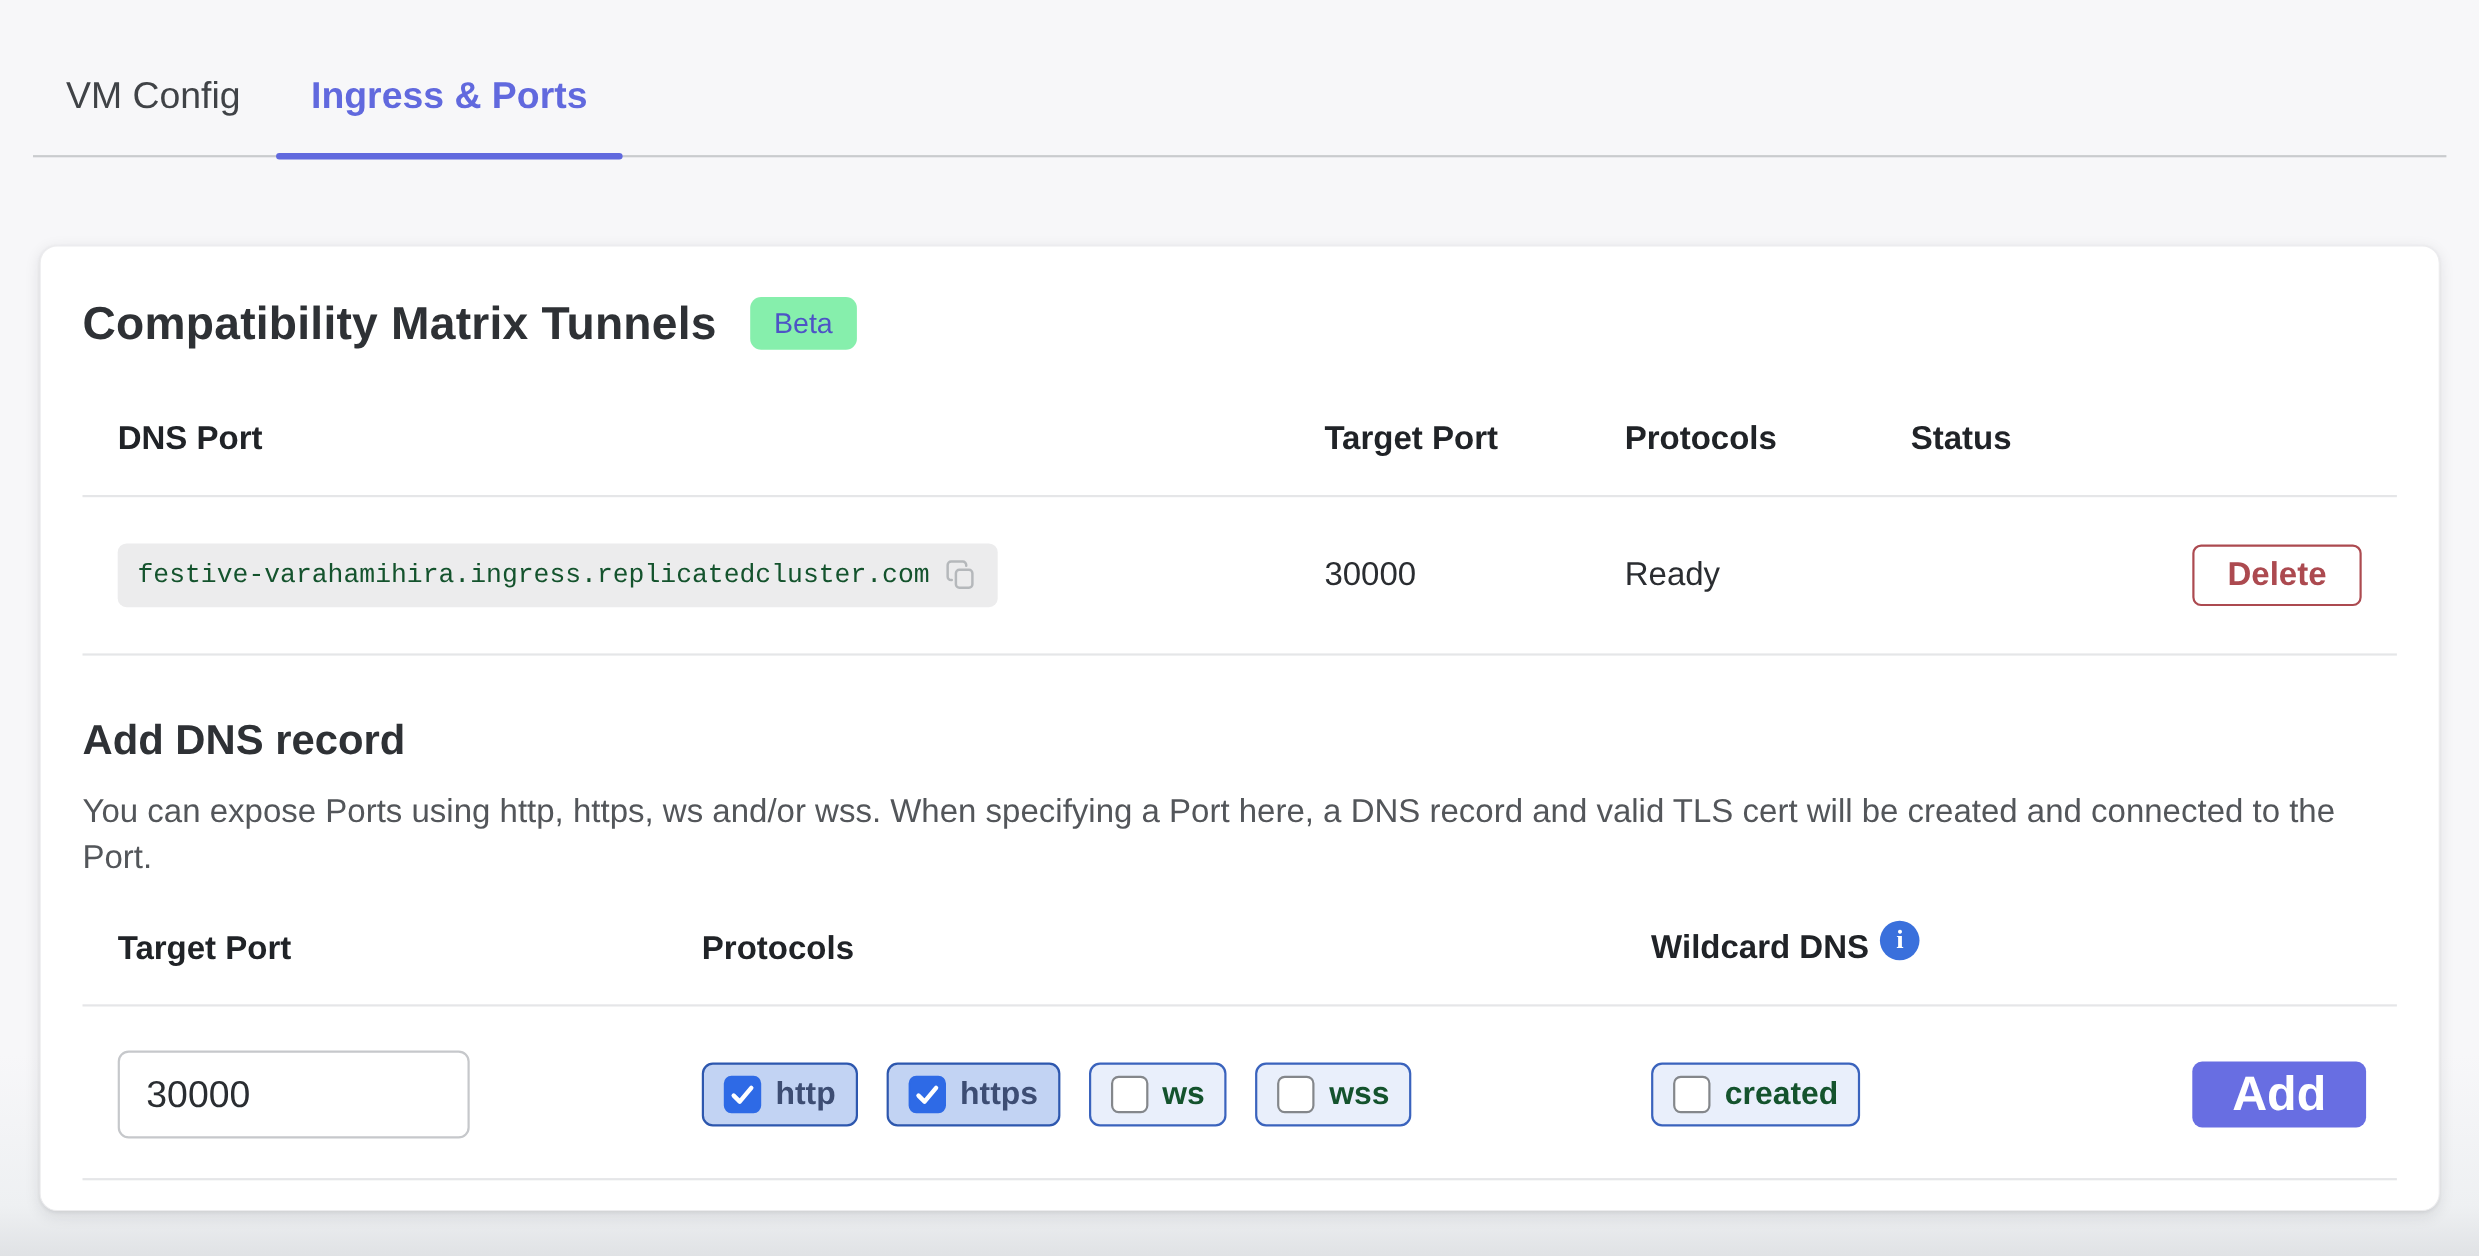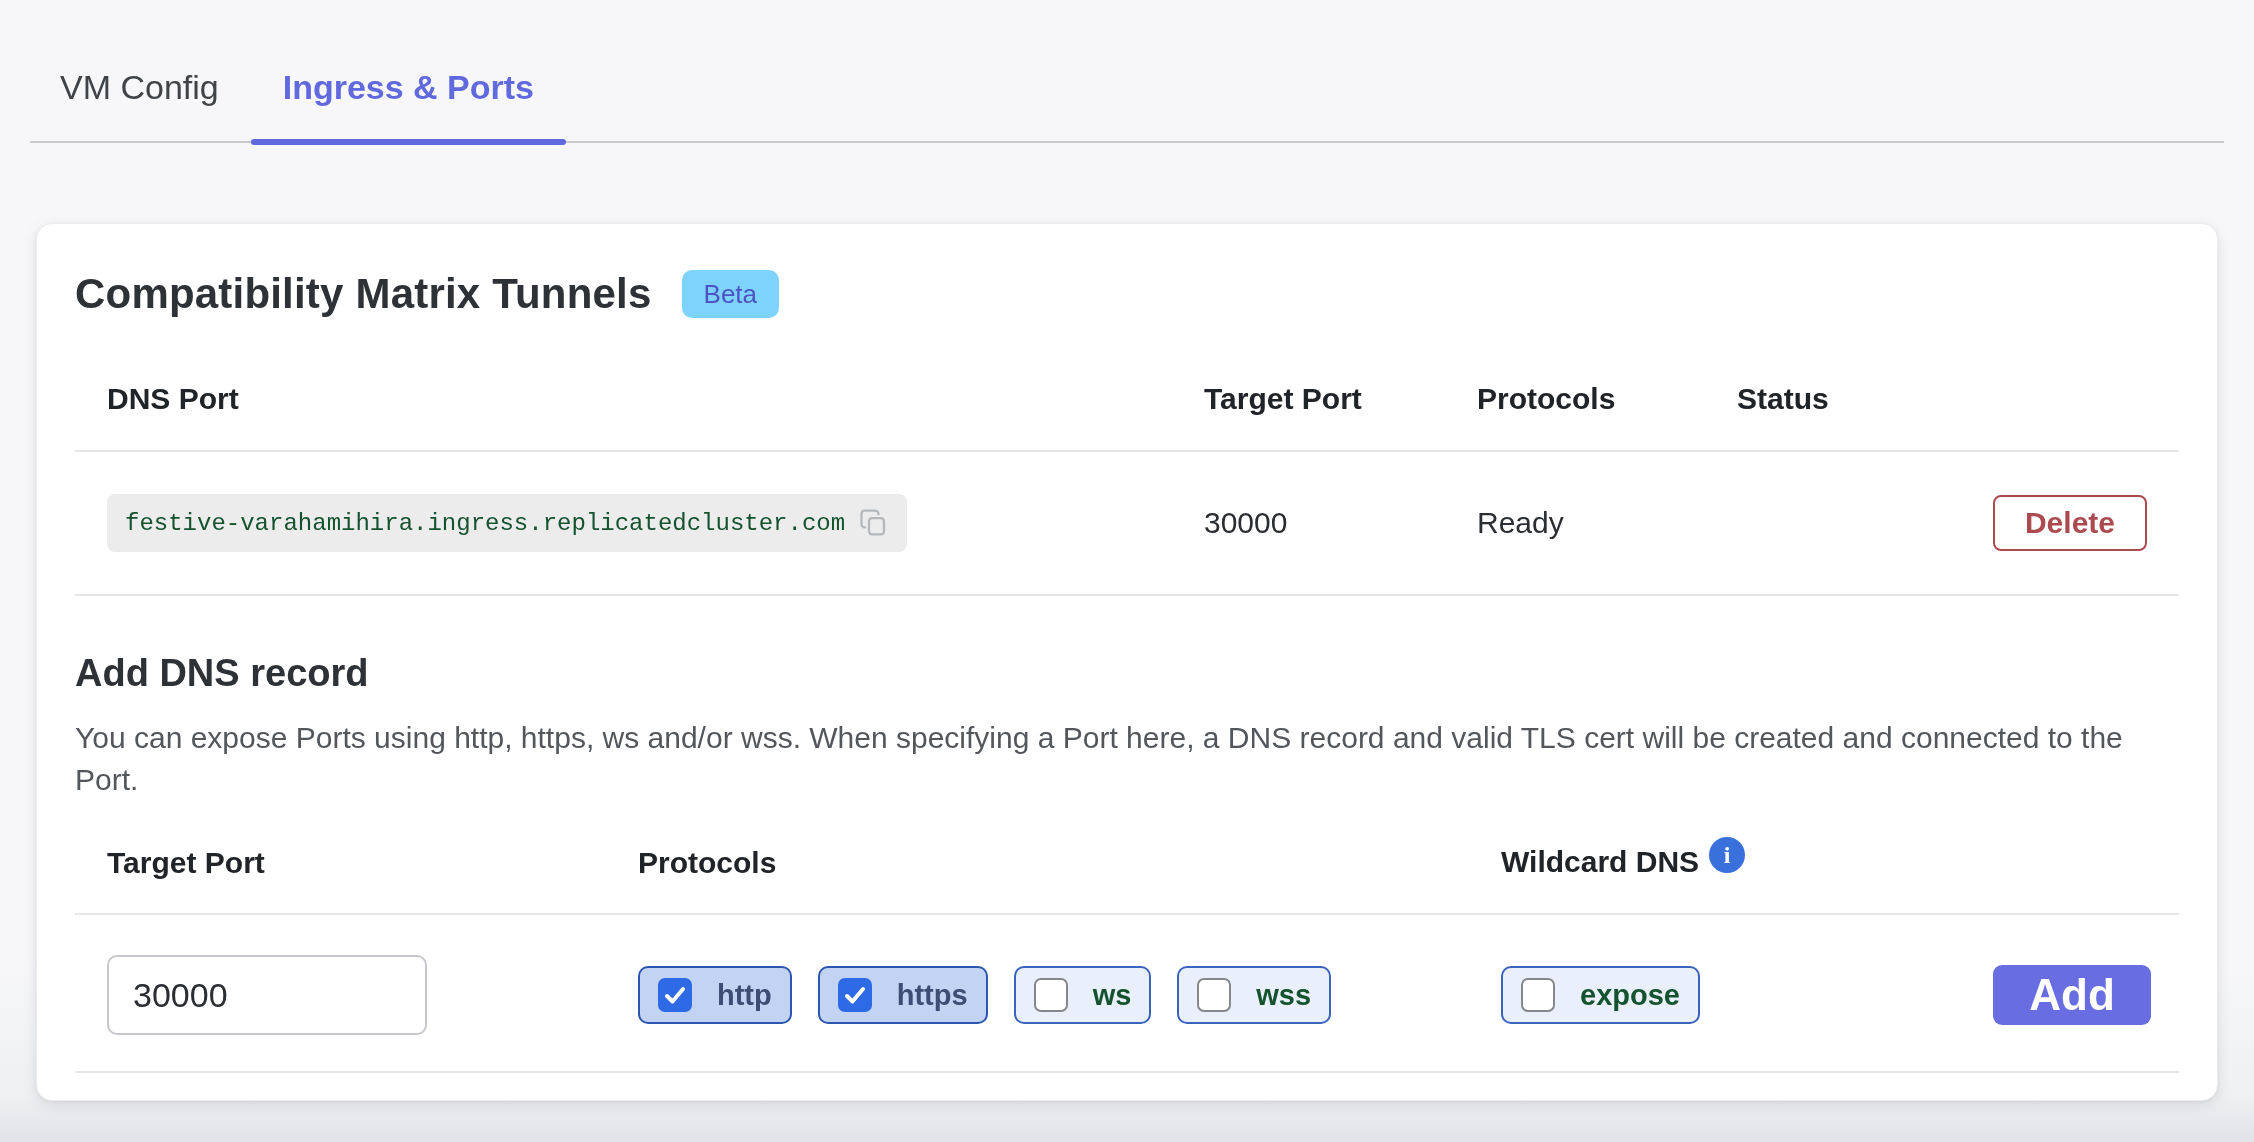--- a/index.html
+++ b/index.html
@@ -28,21 +28,21 @@
   .card {
     margin:80px 36px 0 36px; height:878px; background:#ffffff;
     border:1px solid #ececee; border-radius:16px;
     box-shadow:0 4px 14px rgba(30,33,40,.10), 0 1px 3px rgba(30,33,40,.06);
     padding:0 38px; overflow:hidden;
   }
 
   .title-row { display:flex; align-items:center; gap:30px; padding:46px 0 0 0; }
   .card-title { font-size:42px; font-weight:700; color:#2e3135; letter-spacing:.2px; }
   .beta-badge {
-    background:#7dd3fc; color:#4d53c6; font-size:26px; font-weight:400;
+    background:#86efac; color:#4d53c6; font-size:26px; font-weight:400;
     padding:11px 22px; border-radius:10px; line-height:1;
   }
 
   
   .grid-row {
     display:grid;
     grid-template-columns:1097px 273px 260px 1fr auto;
     align-items:center; padding:0 32px;
   }
   .thead { margin-top:64px; padding-bottom:34px; border-bottom:2px solid #e5e6e8; }
@@ -91,21 +91,21 @@
 
   .form-row { padding-top:40px; padding-bottom:36px; }
   .port-input {
     width:320px; height:80px; border:2px solid #c6c8cb; border-radius:10px;
     font-family:inherit; font-size:34px; color:#2a2d31; padding:0 24px; outline:none;
     background:#fff;
   }
 
   .pill-group { display:flex; gap:26px; }
   .checkbox-pill {
-    display:inline-flex; align-items:center; gap:25px; height:58px;
+    display:inline-flex; align-items:center; gap:13px; height:58px;
     padding:0 18px; border-radius:10px; cursor:pointer;
     background:#e9effb; border:2px solid #3a63bd;
   }
   .checkbox-pill .box {
     width:34px; height:34px; border-radius:7px; background:#fff;
     border:2px solid #84878b; display:inline-flex; align-items:center; justify-content:center;
     flex:none;
   }
   .checkbox-pill .box svg { display:none; }
   .checkbox-pill .pill-label { font-size:29px; font-weight:700; color:#14532d; line-height:1; }
@@ -213,21 +213,21 @@
         </span>
         <span class="pill-label">wss</span>
       </label>
     </div>
 
     <div>
       <label class="checkbox-pill">
         <span class="box">
           
         </span>
-        <span class="pill-label">expose</span>
+        <span class="pill-label">created</span>
       </label>
     </div>
 
     <button class="add-btn">Add</button>
   </div>
 
   <div class="card-footer"></div>
 </main>
 
 </body></html>

